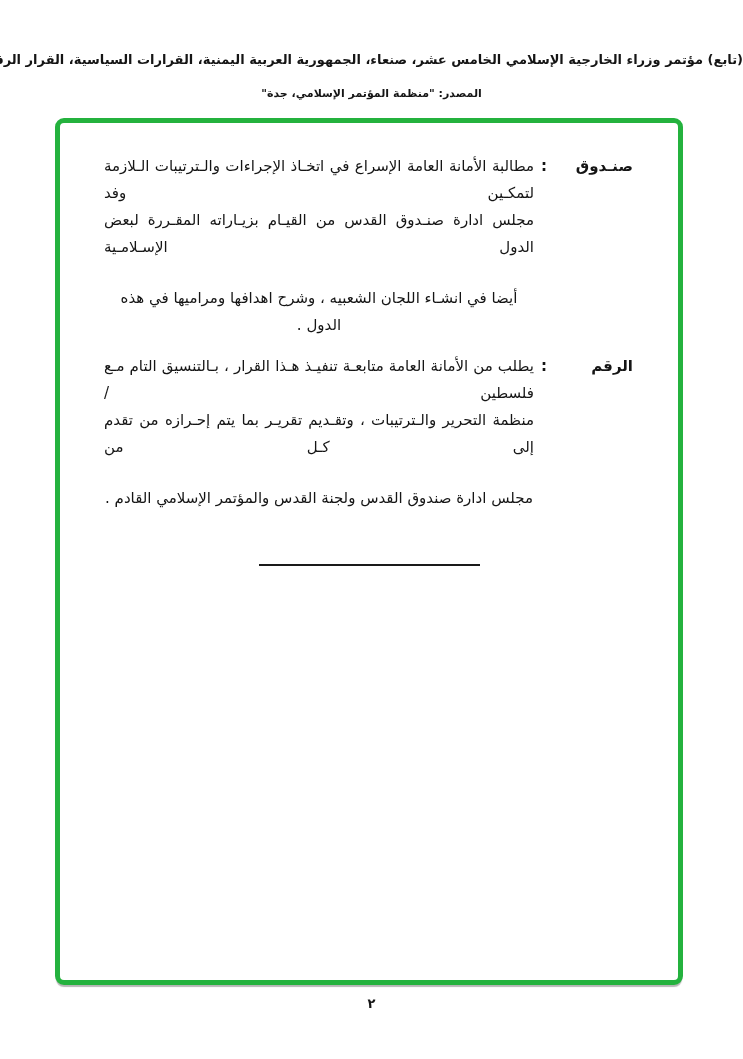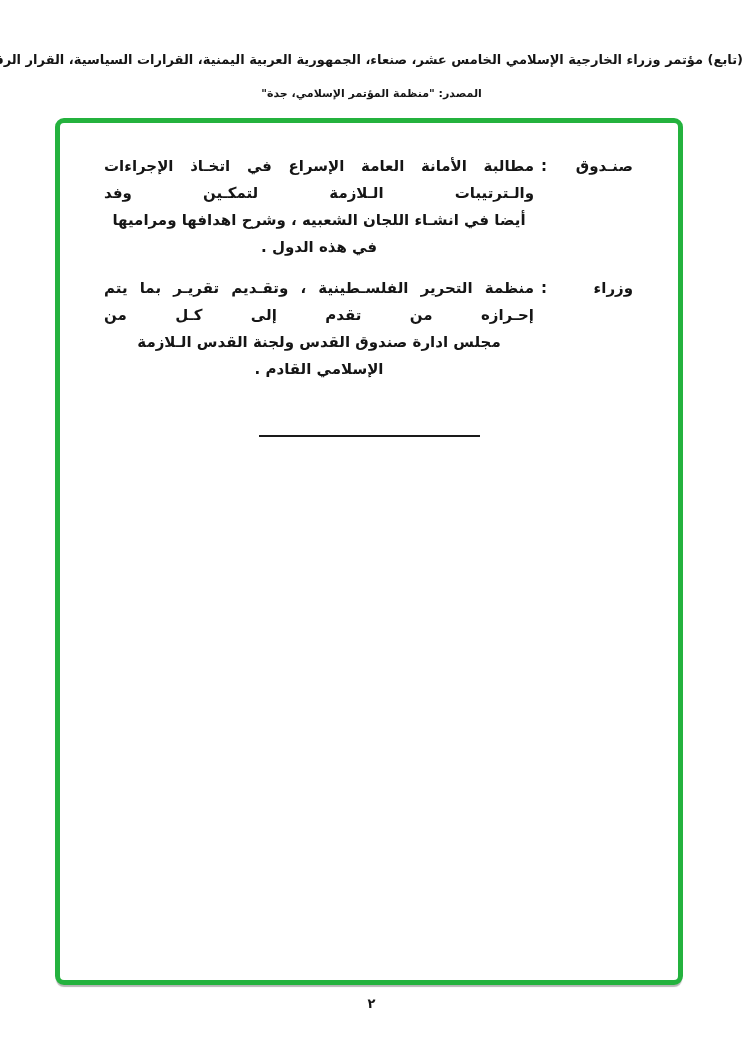--- a/index.html
+++ b/index.html
@@ -56,31 +56,32 @@
     justify-content: space-between;
     font-size: 15px;
     font-weight: 700;
     line-height: 27px;
   }
   .textcell {
     flex: none;
     width: 430px;
     margin-right: 7px;
     font-size: 15px;
-    font-weight: 700;
+    font-weight: 400;
     line-height: 27px;
   }
   .pline {
     text-align: justify;
     text-align-last: justify;
     white-space: normal;
   }
   .pline.last {
     text-align: center;
     text-align-last: center;
+    margin-top: 24px;
   }
   .divider {
     width: 221px;
     height: 2px;
     background: #1a1a1a;
     margin: 52px auto 0 auto;
   }
   .pagenum {
     position: absolute;
     top: 996px; left: 0; right: 0;
@@ -101,32 +102,34 @@
   <div class="frame">
     <div class="content">
 
       <section class="sec">
         <div class="labelcell">
           <span>صنـدوق</span>
           <span>:</span>
         </div>
         <div class="textcell">
           <div class="pline">مطالبة الأمانة العامة الإسراع في اتخـاذ الإجراءات والـترتيبات الـلازمة لتمكـين وفد</div>
+          <div class="pline">مجلس ادارة صنـدوق القدس من القيـام بزيـاراته المقـررة لبعض الدول الإسـلامـية</div>
           <div class="pline last">أيضا في انشـاء اللجان الشعبيه ، وشرح اهدافها ومراميها في هذه الدول .</div>
         </div>
       </section>
 
       <section class="sec sec2">
         <div class="labelcell">
-          <span>وزراء</span>
+          <span>الرقم</span>
           <span>:</span>
         </div>
         <div class="textcell">
-          <div class="pline">منظمة التحرير الفلسـطينية ، وتقـديم تقريـر بما يتم إحـرازه من تقدم إلى كـل من</div>
-          <div class="pline last">مجلس ادارة صندوق القدس ولجنة القدس الـلازمة الإسلامي القادم .</div>
+          <div class="pline">يطلب من الأمانة العامة متابعـة تنفيـذ هـذا القرار ، بـالتنسيق التام مـع فلسطين /</div>
+          <div class="pline">منظمة التحرير والـترتيبات ، وتقـديم تقريـر بما يتم إحـرازه من تقدم إلى كـل من</div>
+          <div class="pline last">مجلس ادارة صندوق القدس ولجنة القدس والمؤتمر الإسلامي القادم .</div>
         </div>
       </section>
 
       <div class="divider"></div>
 
     </div>
   </div>
 
   <div class="pagenum">٢</div>
 

